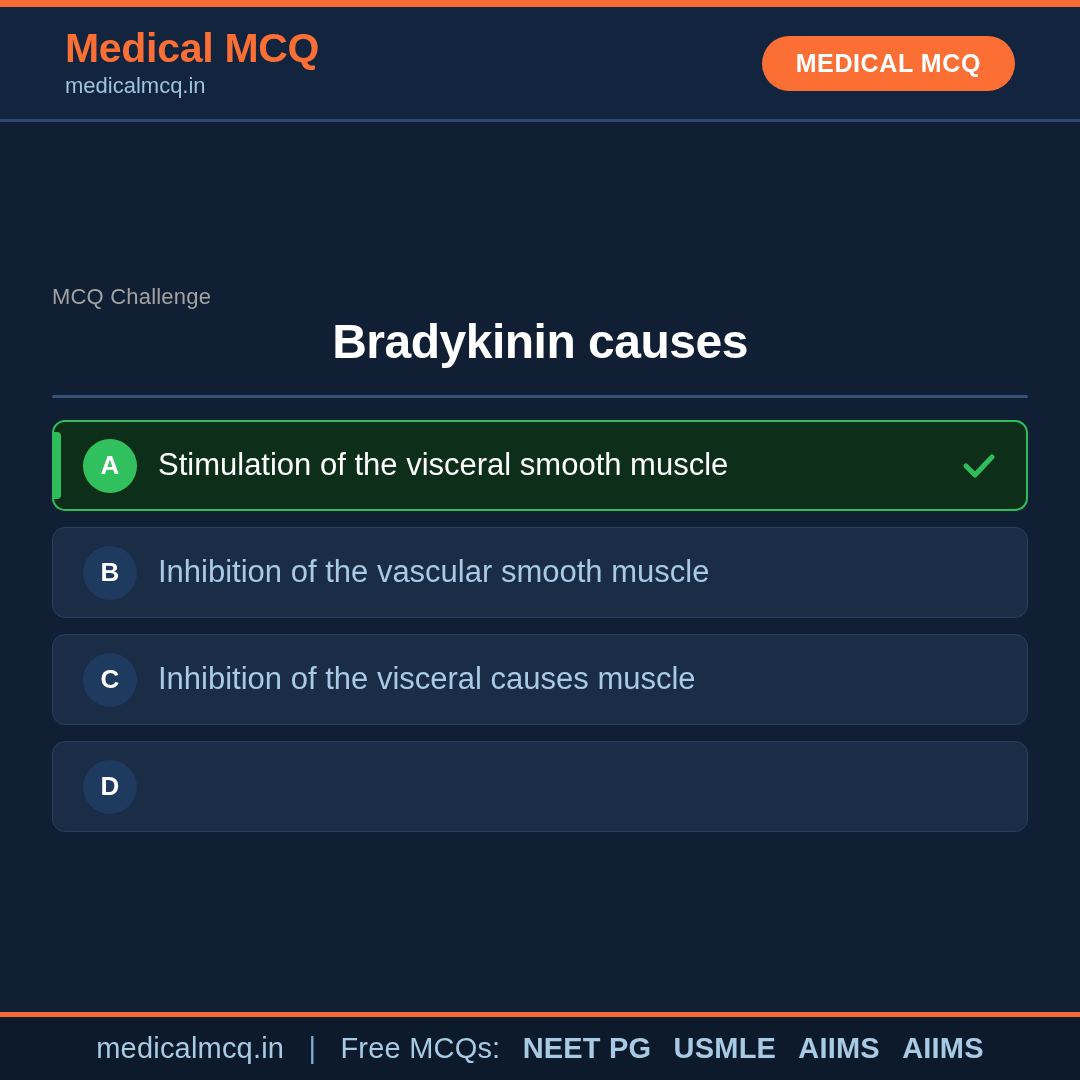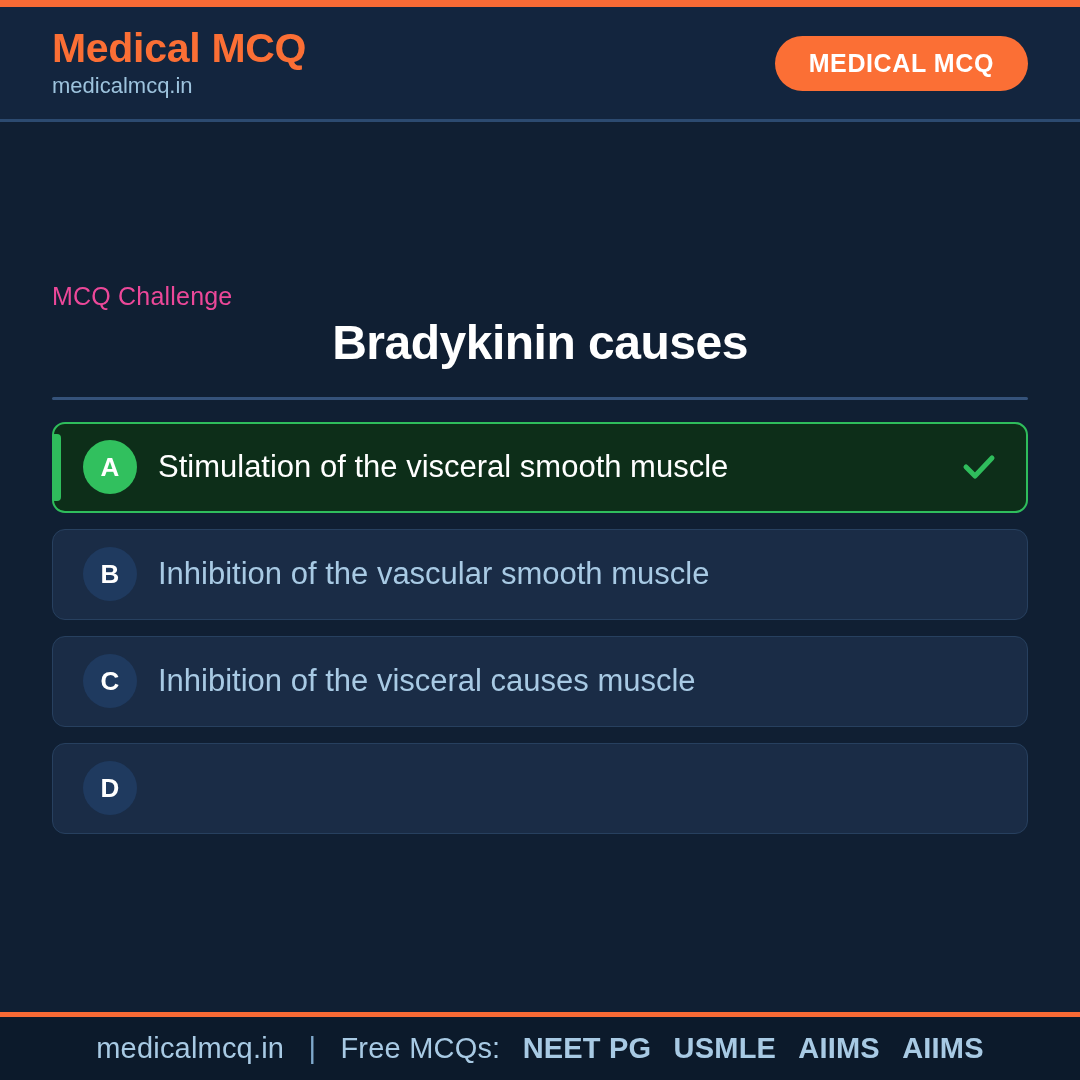--- a/index.html
+++ b/index.html
@@ -34,21 +34,21 @@
 
   
   .header {
     flex: 0 0 auto;
     height: 115px;
     background: #13253e;
     border-bottom: 3px solid #2c4a70;
     display: flex;
     align-items: center;
     justify-content: space-between;
-    padding: 0 52px;
+    padding: 0 65px;
   }
 
   .brand-block {
     display: flex;
     flex-direction: column;
     justify-content: center;
   }
 
   .brand-title {
     color: #fb6f35;
@@ -84,22 +84,22 @@
     display: flex;
     flex-direction: column;
     justify-content: center;
   }
 
   .content {
     margin-top: -18px;
   }
 
   .eyebrow {
-    color: #ec4899;
-    font-size: 25px;
+    color: #a3a3a3;
+    font-size: 22px;
     letter-spacing: 0.2px;
     margin-bottom: 4px;
   }
 
   .question-title {
     color: #ffffff;
     font-size: 48px;
     font-weight: bold;
     letter-spacing: -0.5px;
     line-height: 1.15;

